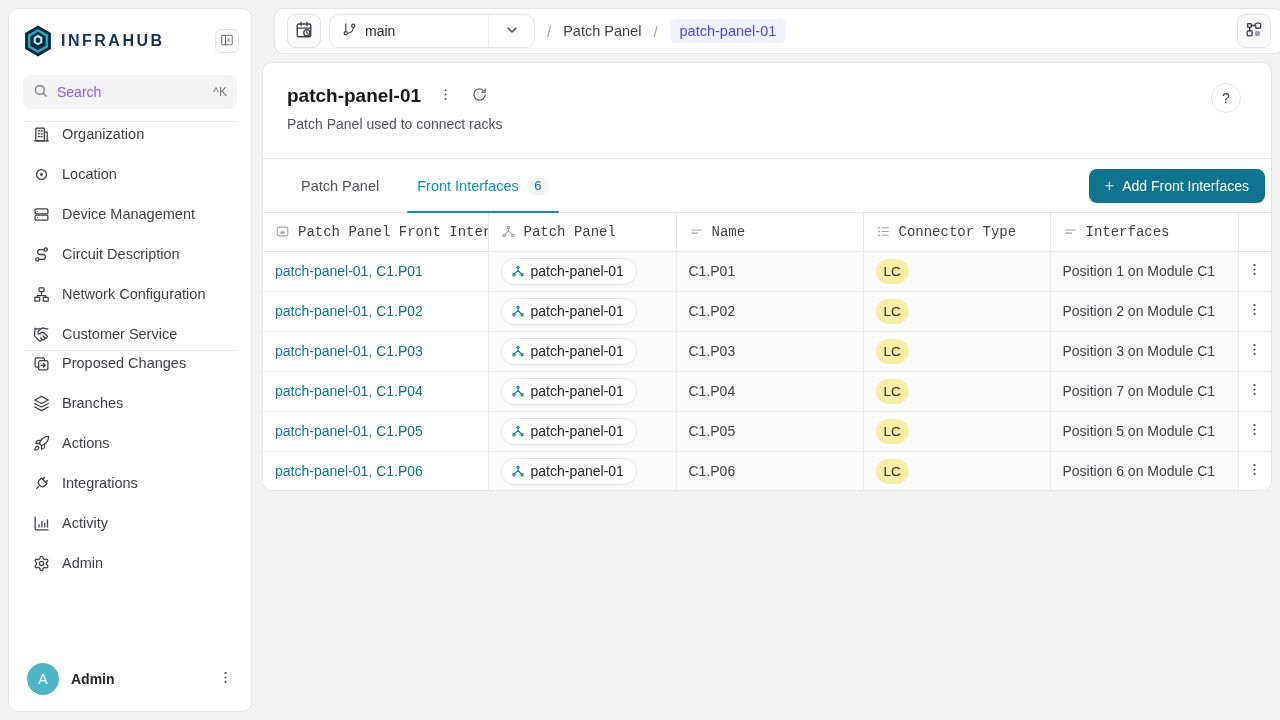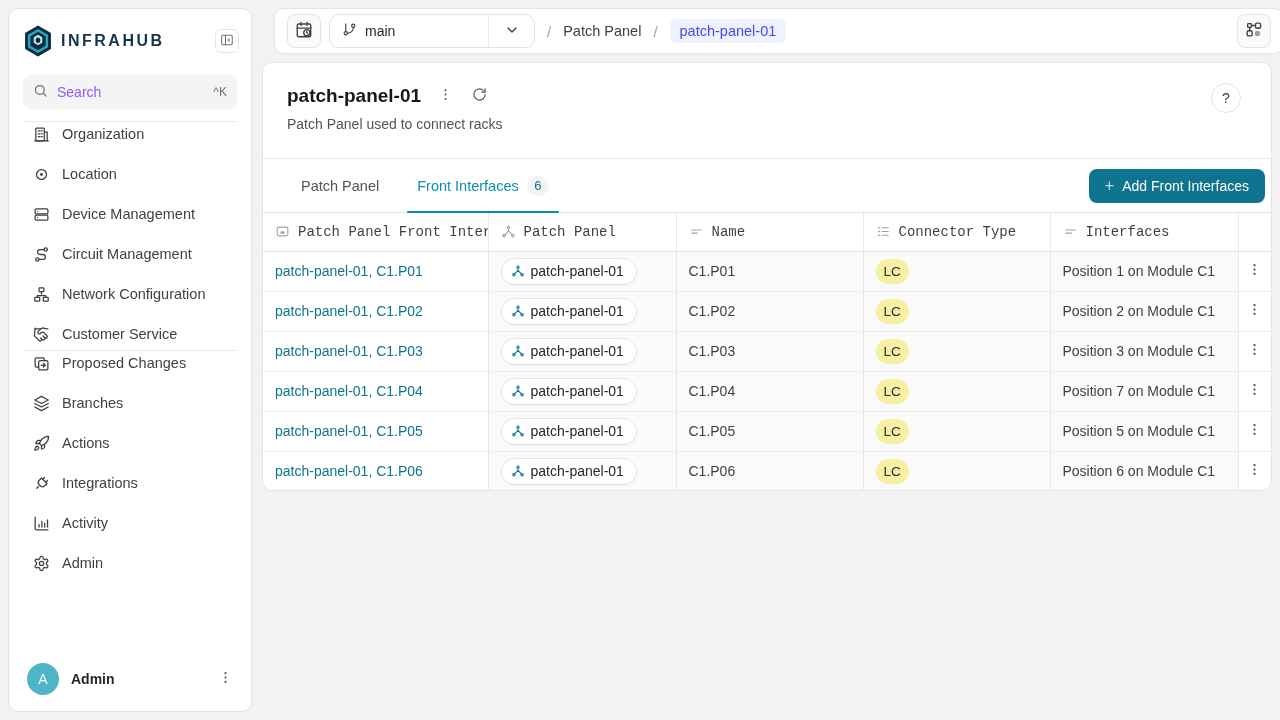--- a/index.html
+++ b/index.html
@@ -150,21 +150,21 @@
           <span class="lbl">Device Management</span>
         </div>
         <div class="side-item">
           <span class="icn">
             <svg viewBox="0 0 24 24" fill="none" stroke="currentColor" stroke-width="1.8" stroke-linecap="round" stroke-linejoin="round">
               <circle cx="18" cy="5" r="2.3"></circle>
               <circle cx="6" cy="19" r="2.3"></circle>
               <path d="M15.5 5H10a3.5 3.5 0 0 0 0 7h4a3.5 3.5 0 0 1 0 7H8.5"></path>
             </svg>
           </span>
-          <span class="lbl">Circuit Management</span>
+          <span class="lbl">Circuit Description</span>
         </div>
         <div class="side-item">
           <span class="icn">
             <svg viewBox="0 0 24 24" fill="none" stroke="currentColor" stroke-width="1.8" stroke-linecap="round" stroke-linejoin="round">
               <rect x="8.5" y="2.5" width="7" height="5.5" rx="1"></rect>
               <rect x="2.5" y="16" width="7" height="5.5" rx="1"></rect>
               <rect x="14.5" y="16" width="7" height="5.5" rx="1"></rect>
               <path d="M12 8v3.5M6 16v-2.5h12V16"></path>
             </svg>
           </span>

